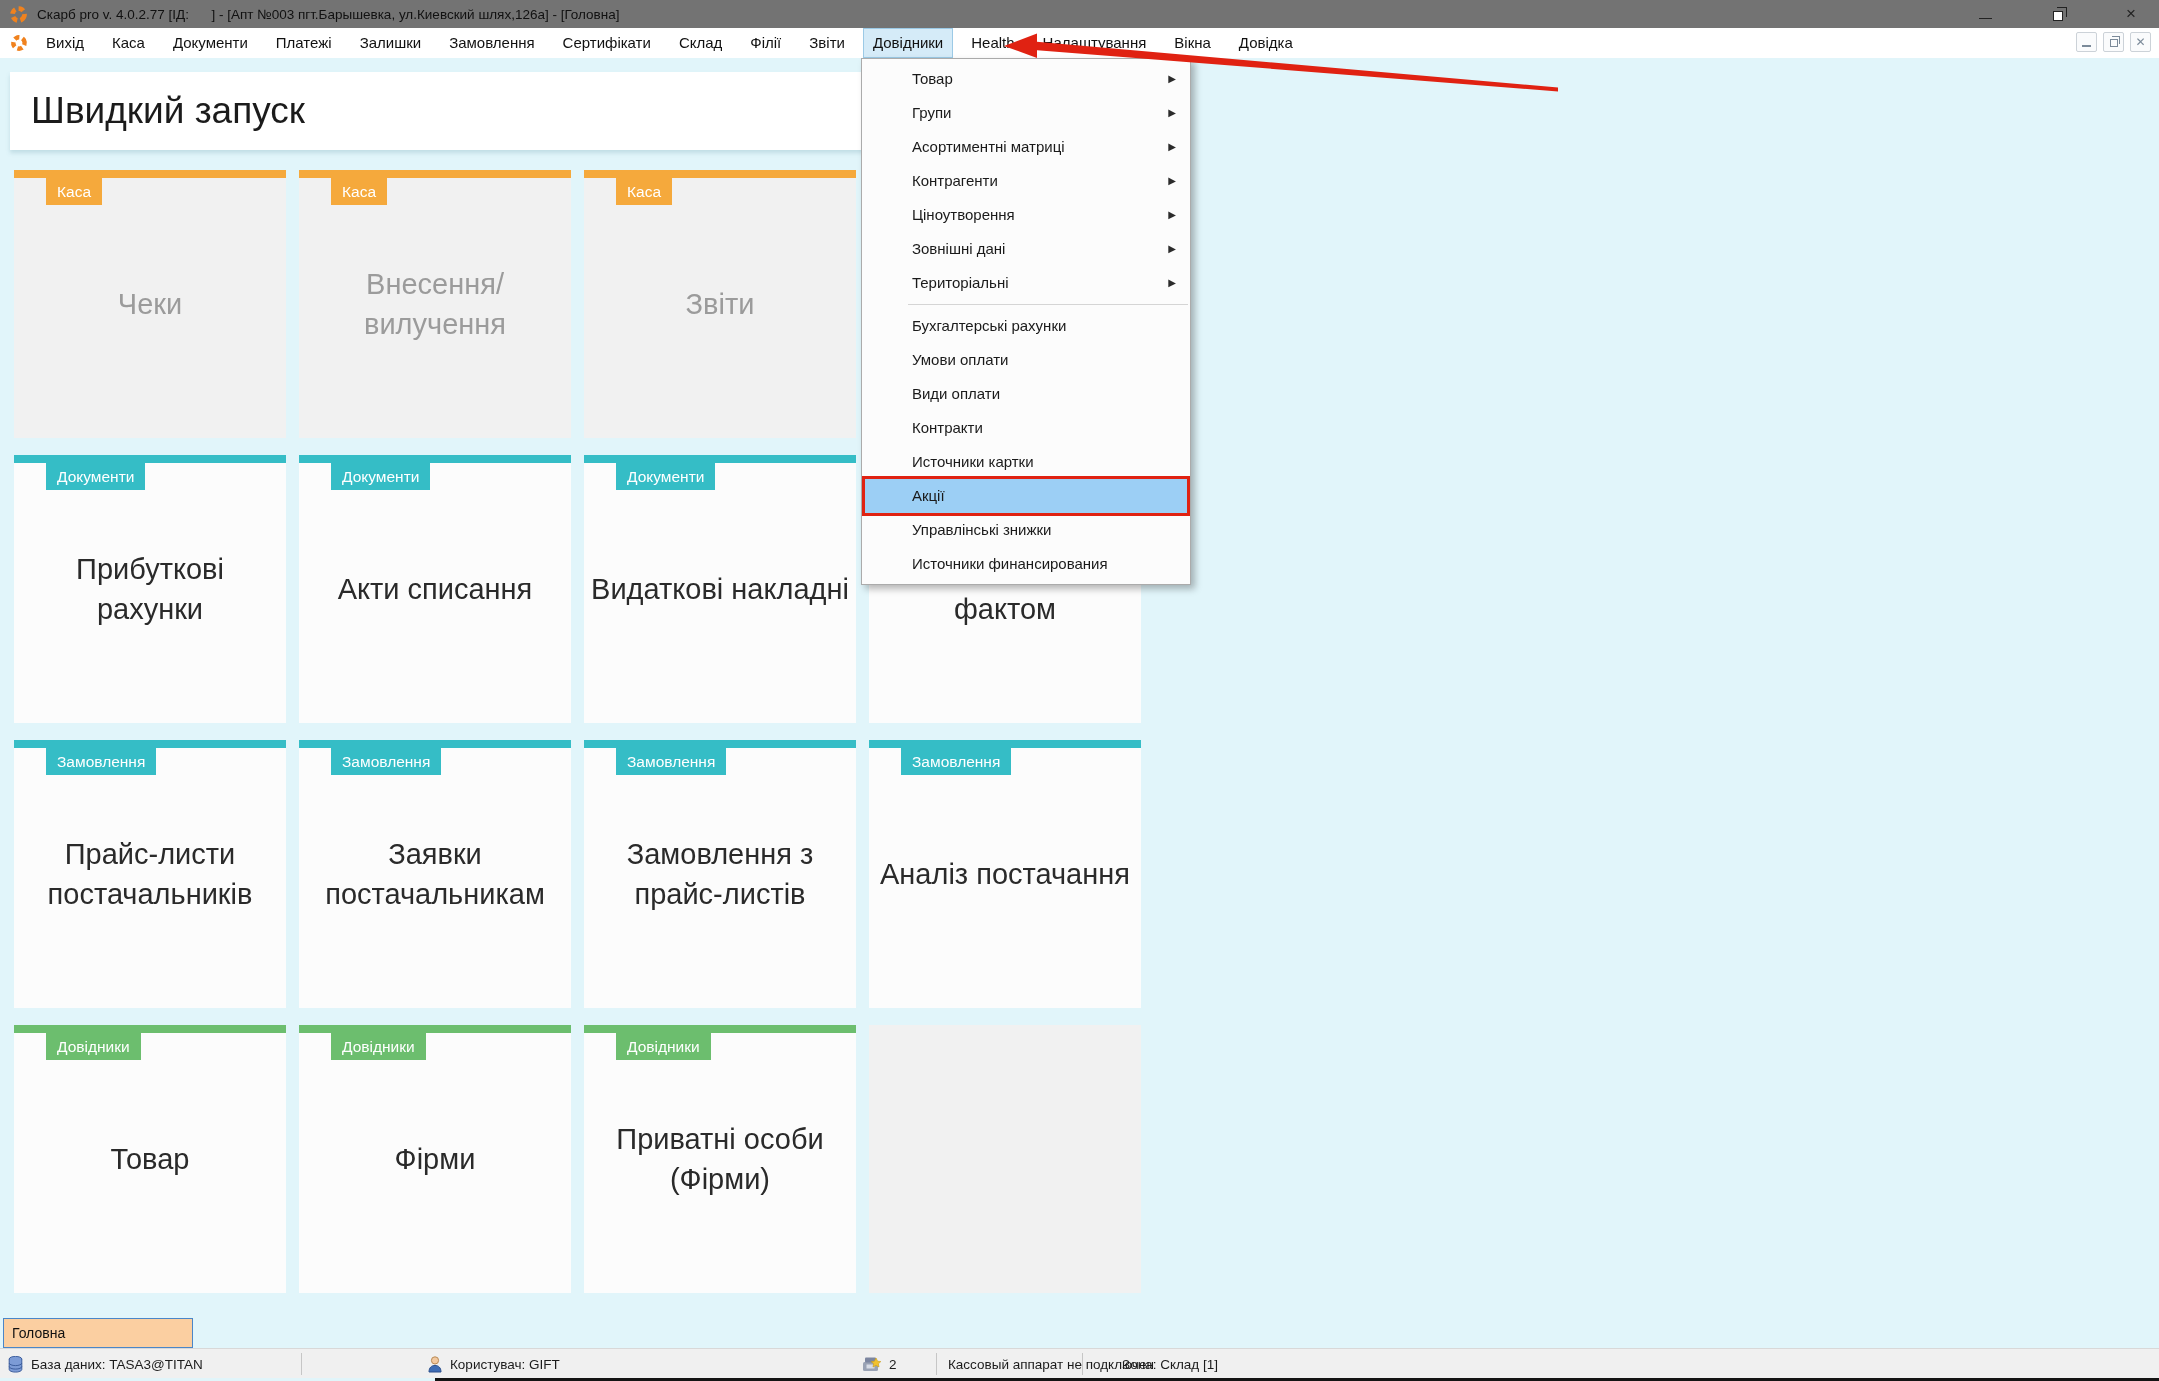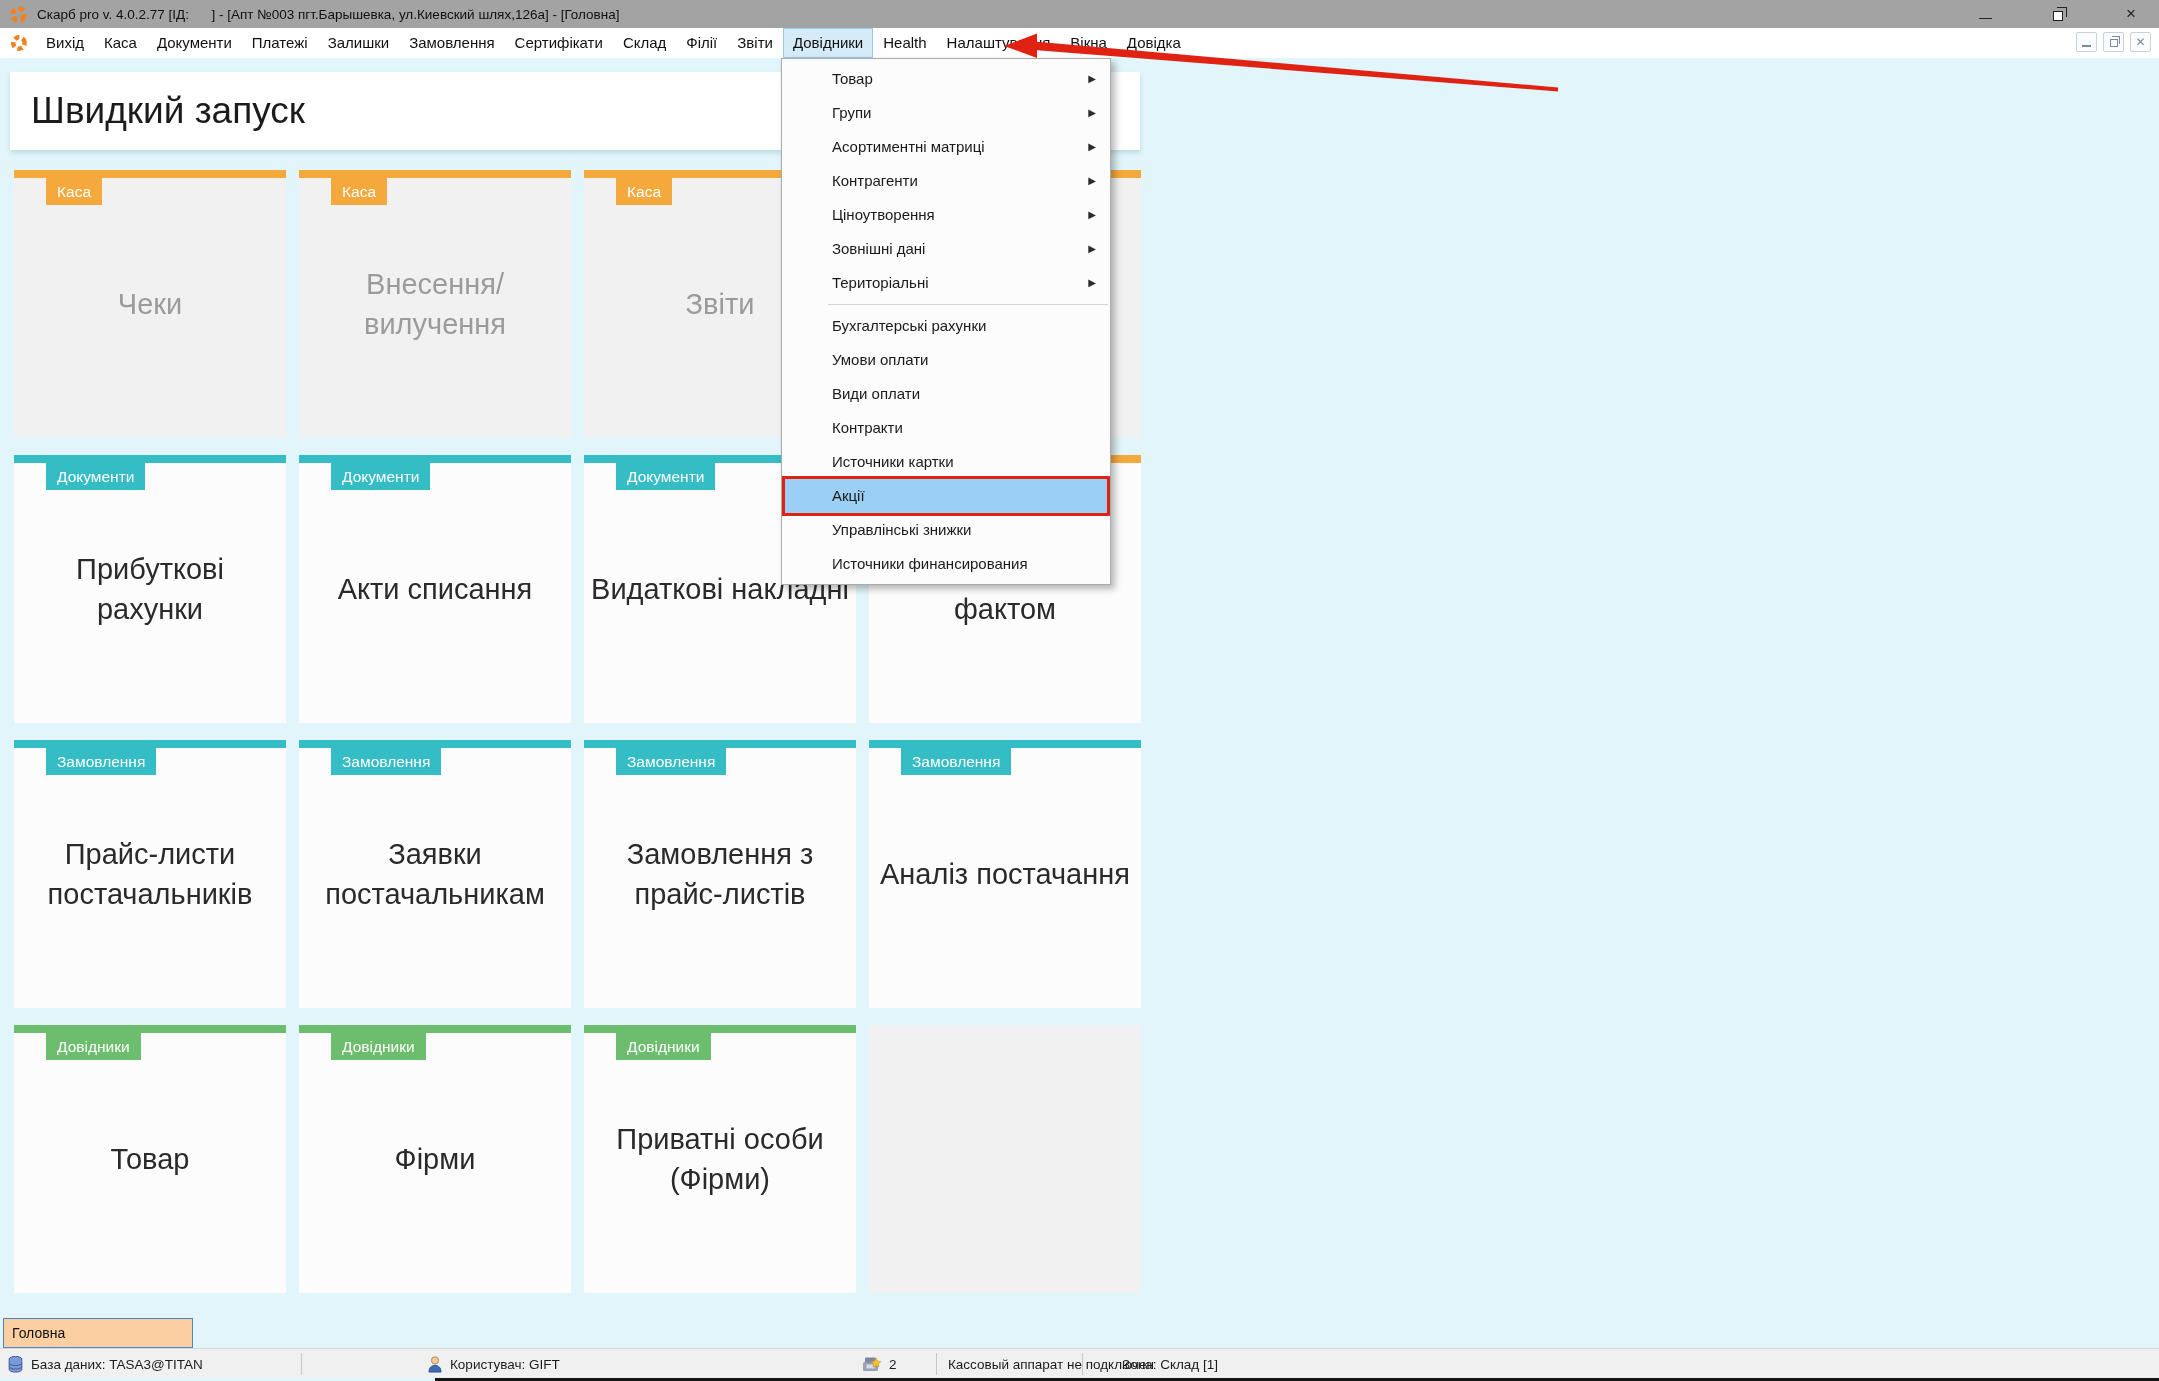--- a/index.html
+++ b/index.html
@@ -2,35 +2,35 @@
 <html style="--accent-orange: #F5A93C; --accent-teal: #35BDC6; --accent-green: #6CBE6E; --annotation-red: #E02212; --menu-highlight: #9CCFF5; --tab-fill: #FBCFA1; --page-bg: #E1F5FA; --logo-orange: #F0821E;"><head>
 <meta charset="utf-8">
 <style>
   * { margin:0; padding:0; box-sizing:border-box; }
   html,body { width:2159px; height:1381px; overflow:hidden;
     font-family:"Liberation Sans","DejaVu Sans",sans-serif; }
   body { background:#fff; position:relative; }
 
   
   .titlebar { position:absolute; left:0; top:0; width:2159px; height:28px;
-    background:#a3a3a3; display:flex; align-items:center; padding-left:9px; }
+    background:#737373; display:flex; align-items:center; padding-left:9px; }
   .titlebar .title { font-size:13.5px; color:#111; margin-left:9px; white-space:pre; }
   .win-controls { position:absolute; right:20px; top:0; height:28px; display:flex; align-items:center; gap:57px; }
   .wbtn { width:16px; height:16px; display:flex; align-items:center; justify-content:center;
     color:#222; font-size:15px; cursor:default; }
   .min-glyph { width:13px; border-top:1.4px solid #222; margin-top:8px; }
   .restore-glyph { width:10px; height:10px; border:1.3px solid #222; position:relative; background:#fff; margin-top:4px; }
   .restore-glyph::before { content:""; position:absolute; top:-4.6px; left:2.8px; width:9px; height:9px;
     border:1.3px solid #222; border-left:none; border-bottom:none; }
   .close-glyph { font-size:17px; line-height:16px; }
 
   
   .menubar { position:absolute; left:0; top:28px; width:2159px; height:30px; background:#ffffff;
     display:flex; align-items:center; padding-left:10px; }
-  #menu-items { display:flex; align-items:center; height:30px; margin-left:8px; }
+  #menu-items { display:flex; align-items:center; height:30px; margin-left:8px; gap:8px; }
   .menu-item { position:relative; height:30px; line-height:29px; padding:0 10px; font-size:15px; color:#111;
     white-space:nowrap; }
   .menu-item.highlighted { background:#D5EBF8; box-shadow:inset 0 0 0 1px #9CCAE6; }
   .mdi-controls { position:absolute; right:8px; top:4px; display:flex; gap:6px; }
   .mdi-btn { width:21px; height:20px; border:1px solid #ccd2d8; background:#fafbfc; border-radius:2px;
     display:flex; align-items:center; justify-content:center; color:#7a8violet996; }
   .mdi-btn span { color:#7b8a99; font-weight:bold; font-size:12px; }
   .mdi-min { width:9px; border-top:2px solid #7b8a99; margin-top:7px; }
   .mdi-restore { width:8px; height:8px; border:1.5px solid #7b8a99; position:relative; background:#fafbfc; margin-top:2px; }
   .mdi-restore::before { content:""; position:absolute; top:-3.7px; left:1.8px; width:7px; height:7px;

